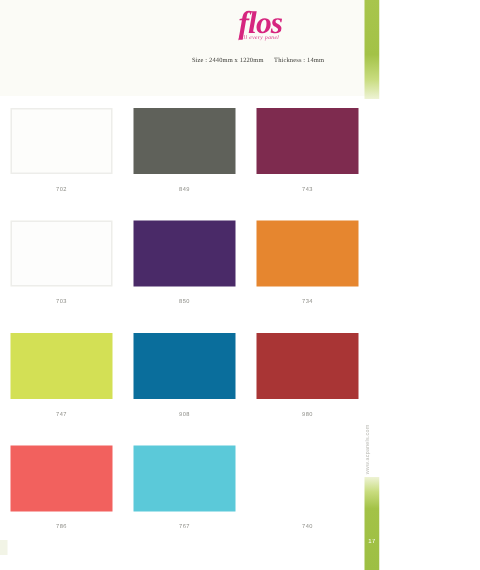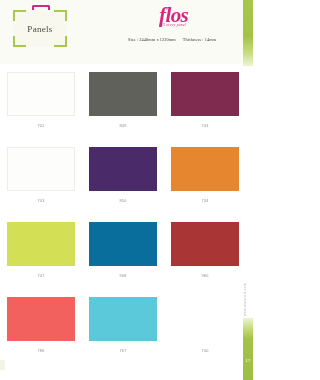--- a/index.html
+++ b/index.html
@@ -155,29 +155,20 @@
   <div class="bg-cream"></div>
   <div class="bg-body"></div>
   <div class="bottom-strip"></div>
   <div class="left-nub"></div>
 
   <div class="rail-top"></div>
   <div class="rail-bottom"></div>
   <div class="vertical-url">www.acpanels.com</div>
   <div class="rail-page-no">17</div>
 
-  <div class="tag">
-    <div class="tag-handle"></div>
-    <div class="tag-box"></div>
-    <div class="tag-c tl"></div>
-    <div class="tag-c tr"></div>
-    <div class="tag-c bl"></div>
-    <div class="tag-c br"></div>
-    <div class="tag-label">Panels</div>
-  </div>
 
   <div class="logo">
     <div class="logo-word">flos</div>
     <div class="logo-sub">full every panel</div>
   </div>
 
   <div class="spec">
     <span>Size : 2440mm x 1220mm</span><span class="sep"></span><span>Thickness : 14mm</span>
   </div>
 

